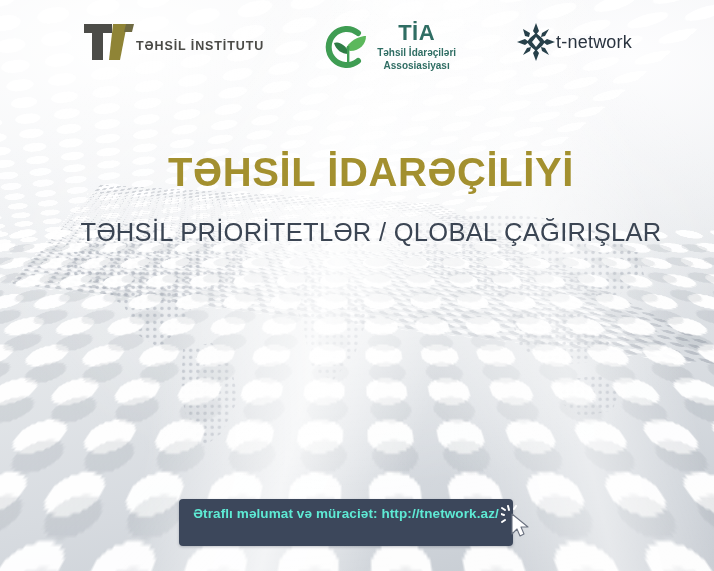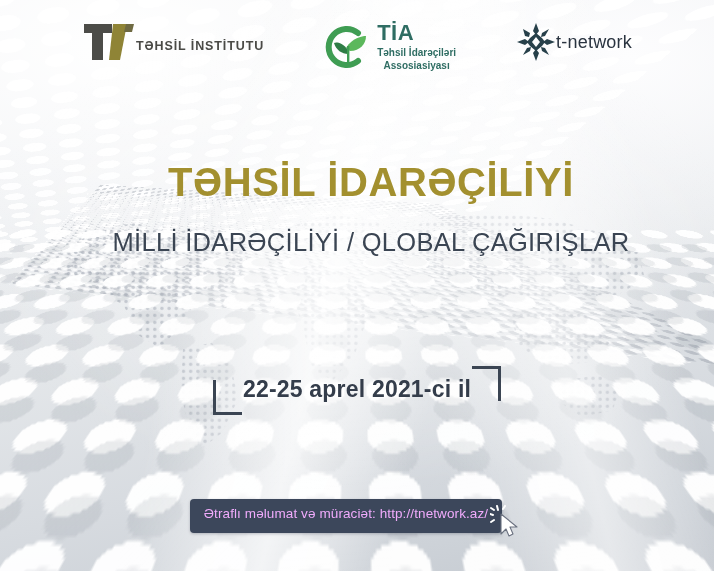--- a/index.html
+++ b/index.html
@@ -89,36 +89,36 @@
   .logo{display:flex;align-items:center;}
 
   .ti-mark{width:54px;height:40px;}
   .ti-name{
     margin-top:7px;font-size:12.5px;letter-spacing:.9px;font-weight:700;
     color:#4a4a46;white-space:nowrap;
   }
 
   .tia{flex-direction:row;align-items:center;gap:7px;}
   .tia-mark{width:46px;height:46px;}
-  .tia-txt{display:flex;flex-direction:column;align-items:flex-start;line-height:1;}
+  .tia-txt{display:flex;flex-direction:column;align-items:center;line-height:1;}
   .tia-big{
     font-size:22px;font-weight:700;color:#2f6d63;letter-spacing:.5px;
   }
   .tia-sub{
     margin-top:3px;font-size:10px;font-weight:700;color:#2f6d63;
     text-align:center;line-height:1.25;white-space:nowrap;
   }
 
   .tn-mark{width:40px;height:40px;}
   .tn-name{
     margin-top:0;font-size:18px;color:#2a3440;letter-spacing:.2px;white-space:nowrap;
   }
 
   
-  .content{position:absolute;left:0;right:0;top:160px;z-index:6;text-align:center;padding-left:28px;}
+  .content{position:absolute;left:0;right:0;top:150px;z-index:6;text-align:center;padding-left:28px;}
 
   .title{
     font-weight:800;
     font-size:40px;
     line-height:1.14;
     letter-spacing:.6px;
     color:#a3902f;
     text-transform:uppercase;
     padding:0 26px;
     text-shadow:0 1px 0 rgba(255,255,255,.35);
@@ -146,25 +146,25 @@
     font-size:23px;font-weight:700;color:#343d4b;letter-spacing:.2px;white-space:nowrap;
   }
 
   
   .footwrap{
     position:absolute;left:0;right:0;top:499px;z-index:6;
     display:flex;justify-content:center;align-items:flex-start;
   }
   .pill{
     background:#3c475b;
-    color:#f0abfc;
+    color:#5eead4;
     font-size:13.5px;
-    font-weight:400;
+    font-weight:700;
     letter-spacing:.1px;
-    padding:7px 14px 12px;
+    padding:7px 14px 25px;
     border-radius:4px;
     white-space:nowrap;
     box-shadow:0 1px 3px rgba(40,48,62,.28);
   }
   .cursor{width:34px;height:34px;margin-left:-12px;margin-top:6px;}
 </style>
 </head>
 <body>
 
 <div id="poster">
@@ -242,30 +242,23 @@
       </svg>
       <div class="tn-name">t-network</div>
     </div>
 
   </div>
 
   <div class="content">
     <div class="title">
       <span class="l1">TƏHSİL İDARƏÇİLİYİ</span>
     </div>
-    <div class="subtitle">MİLLİ İDARƏÇİLİYİ / QLOBAL ÇAĞIRIŞLAR</div>
-  </div>
-
-  <div class="datewrap">
-    <div class="datebox">
-      <span class="brk l"></span>
-      <span class="datetext">22-25 aprel 2021-ci il</span>
-      <span class="brk r"></span>
-    </div>
-  </div>
+    <div class="subtitle">TƏHSİL PRİORİTETLƏR / QLOBAL ÇAĞIRIŞLAR</div>
+  </div>
+
 
   <div class="footwrap">
     <div class="pill">Ətraflı məlumat və müraciət: http://tnetwork.az/</div>
     <svg class="cursor" viewBox="0 0 34 34">
       <g stroke="#ffffff" stroke-width="2" stroke-linecap="round">
         <line x1="8" y1="5" x2="7" y2="1"></line>
         <line x1="3" y1="10" x2="0" y2="9"></line>
         <line x1="4" y1="5" x2="1" y2="3"></line>
         <line x1="13" y1="4" x2="15" y2="1"></line>
         <line x1="4" y1="15" x2="1" y2="17"></line>

